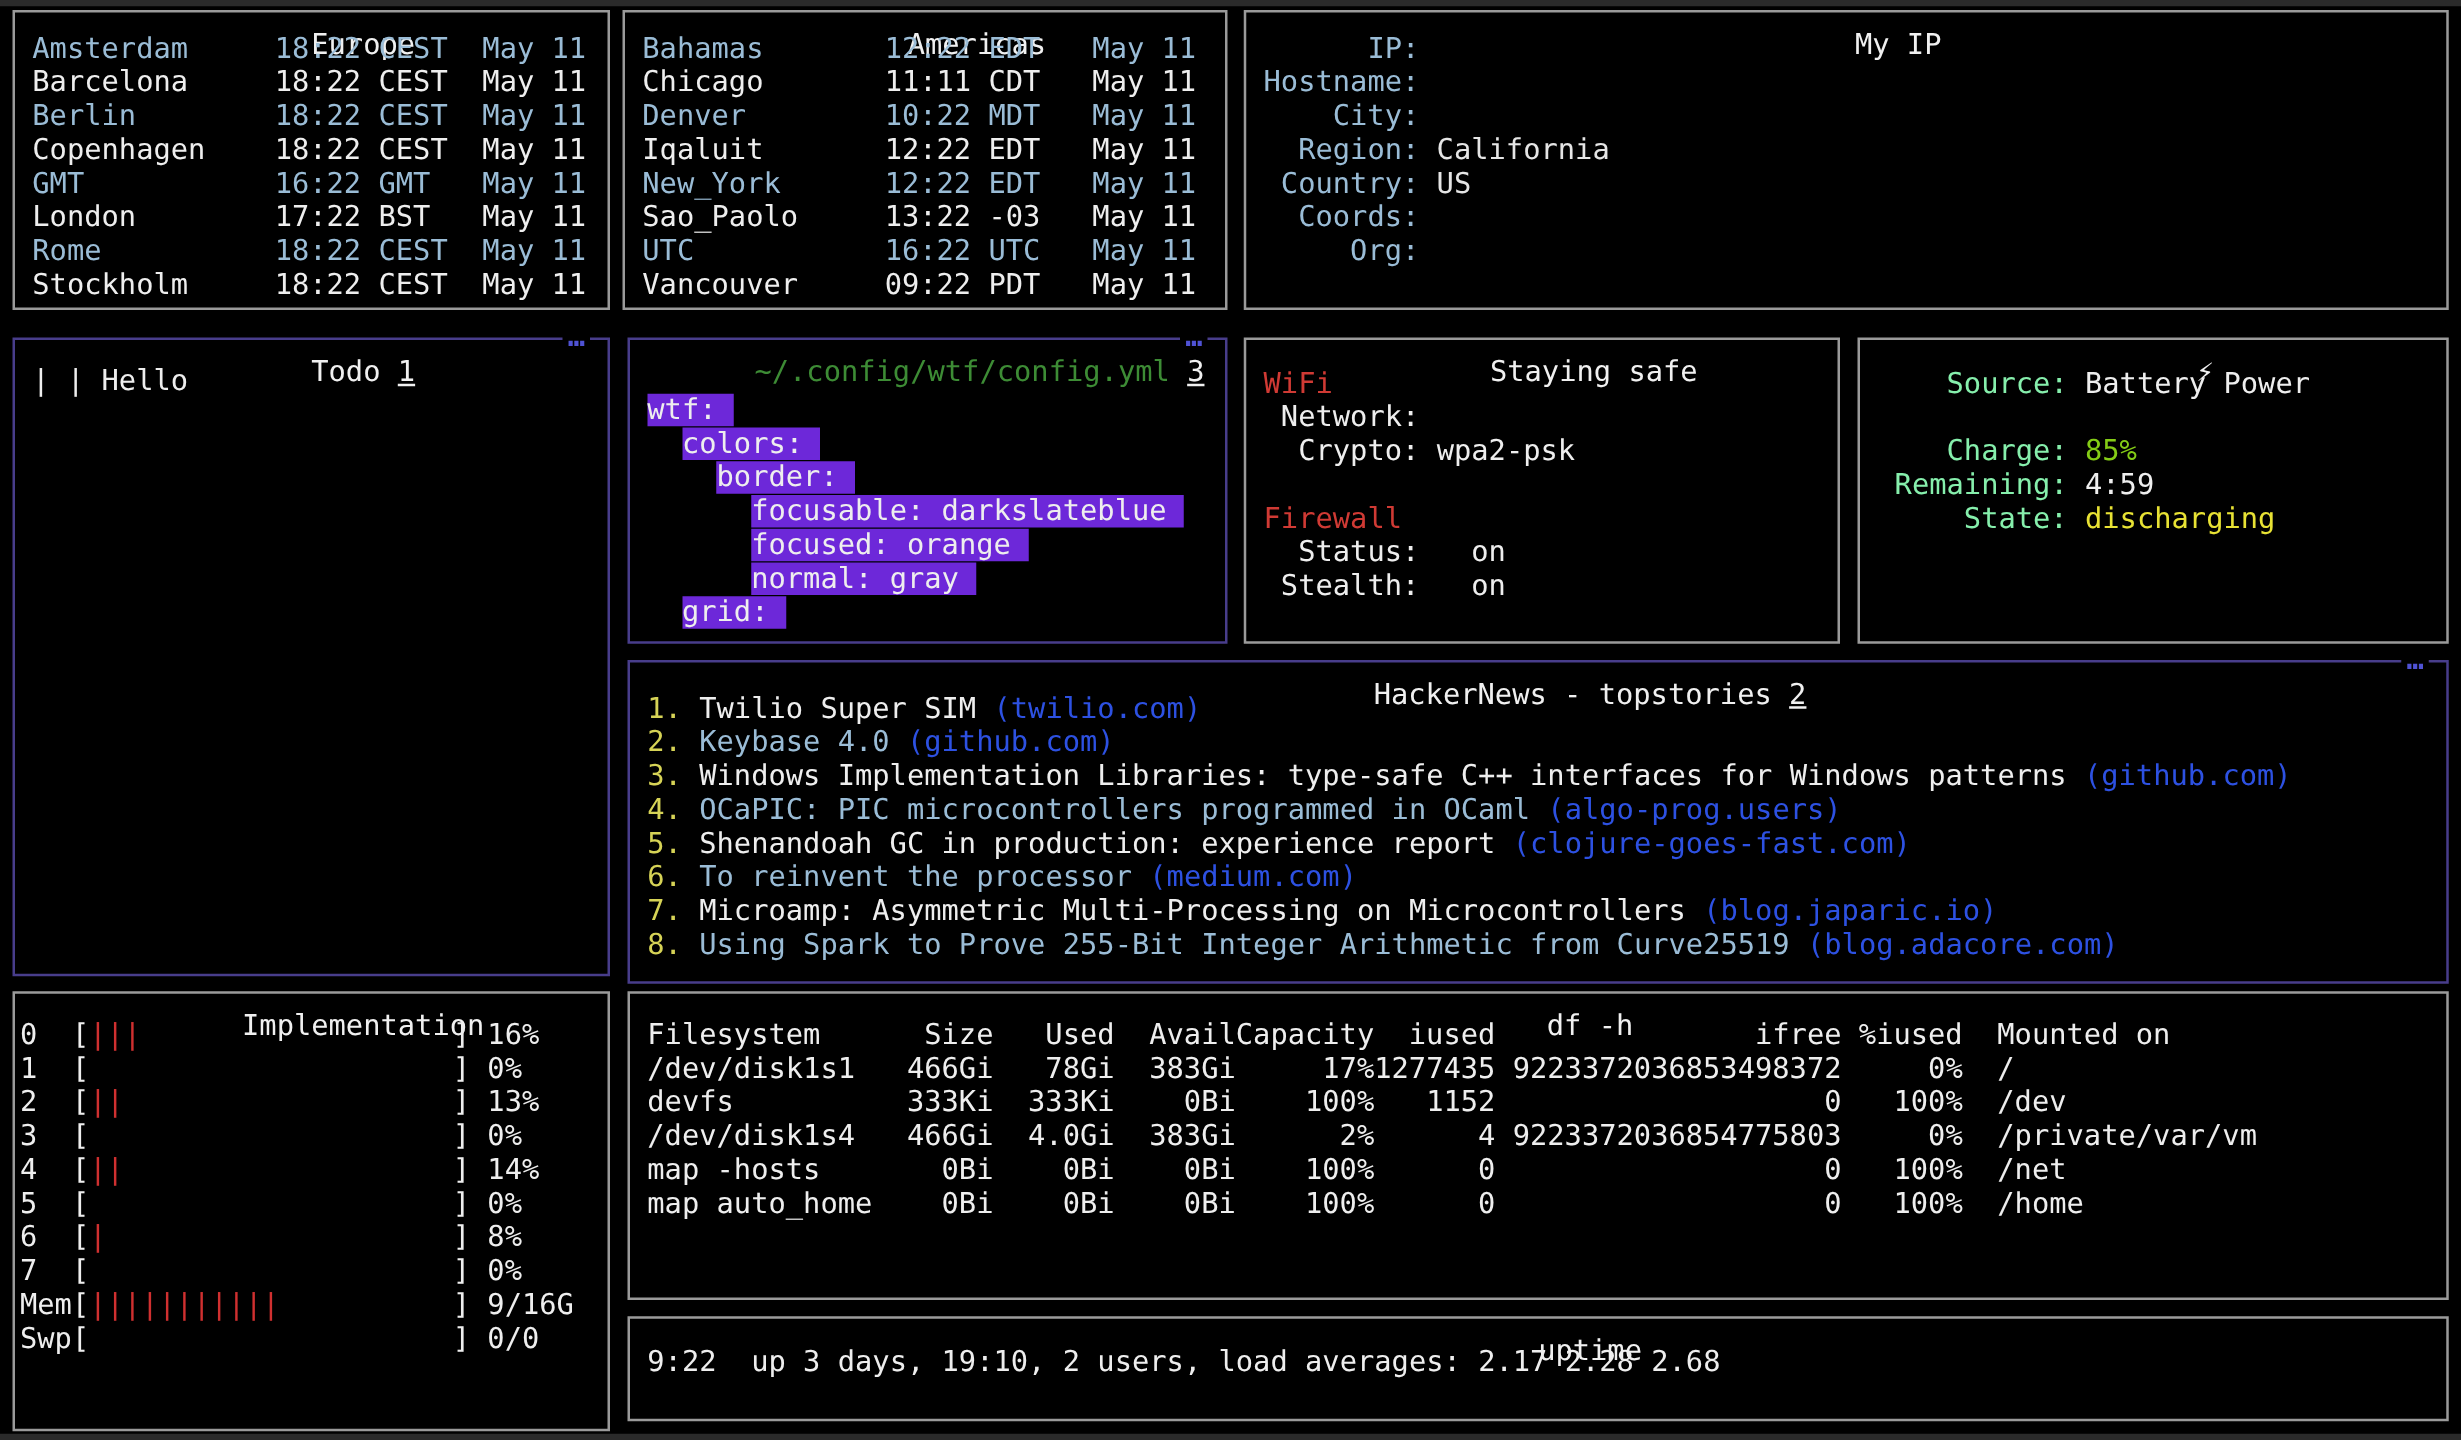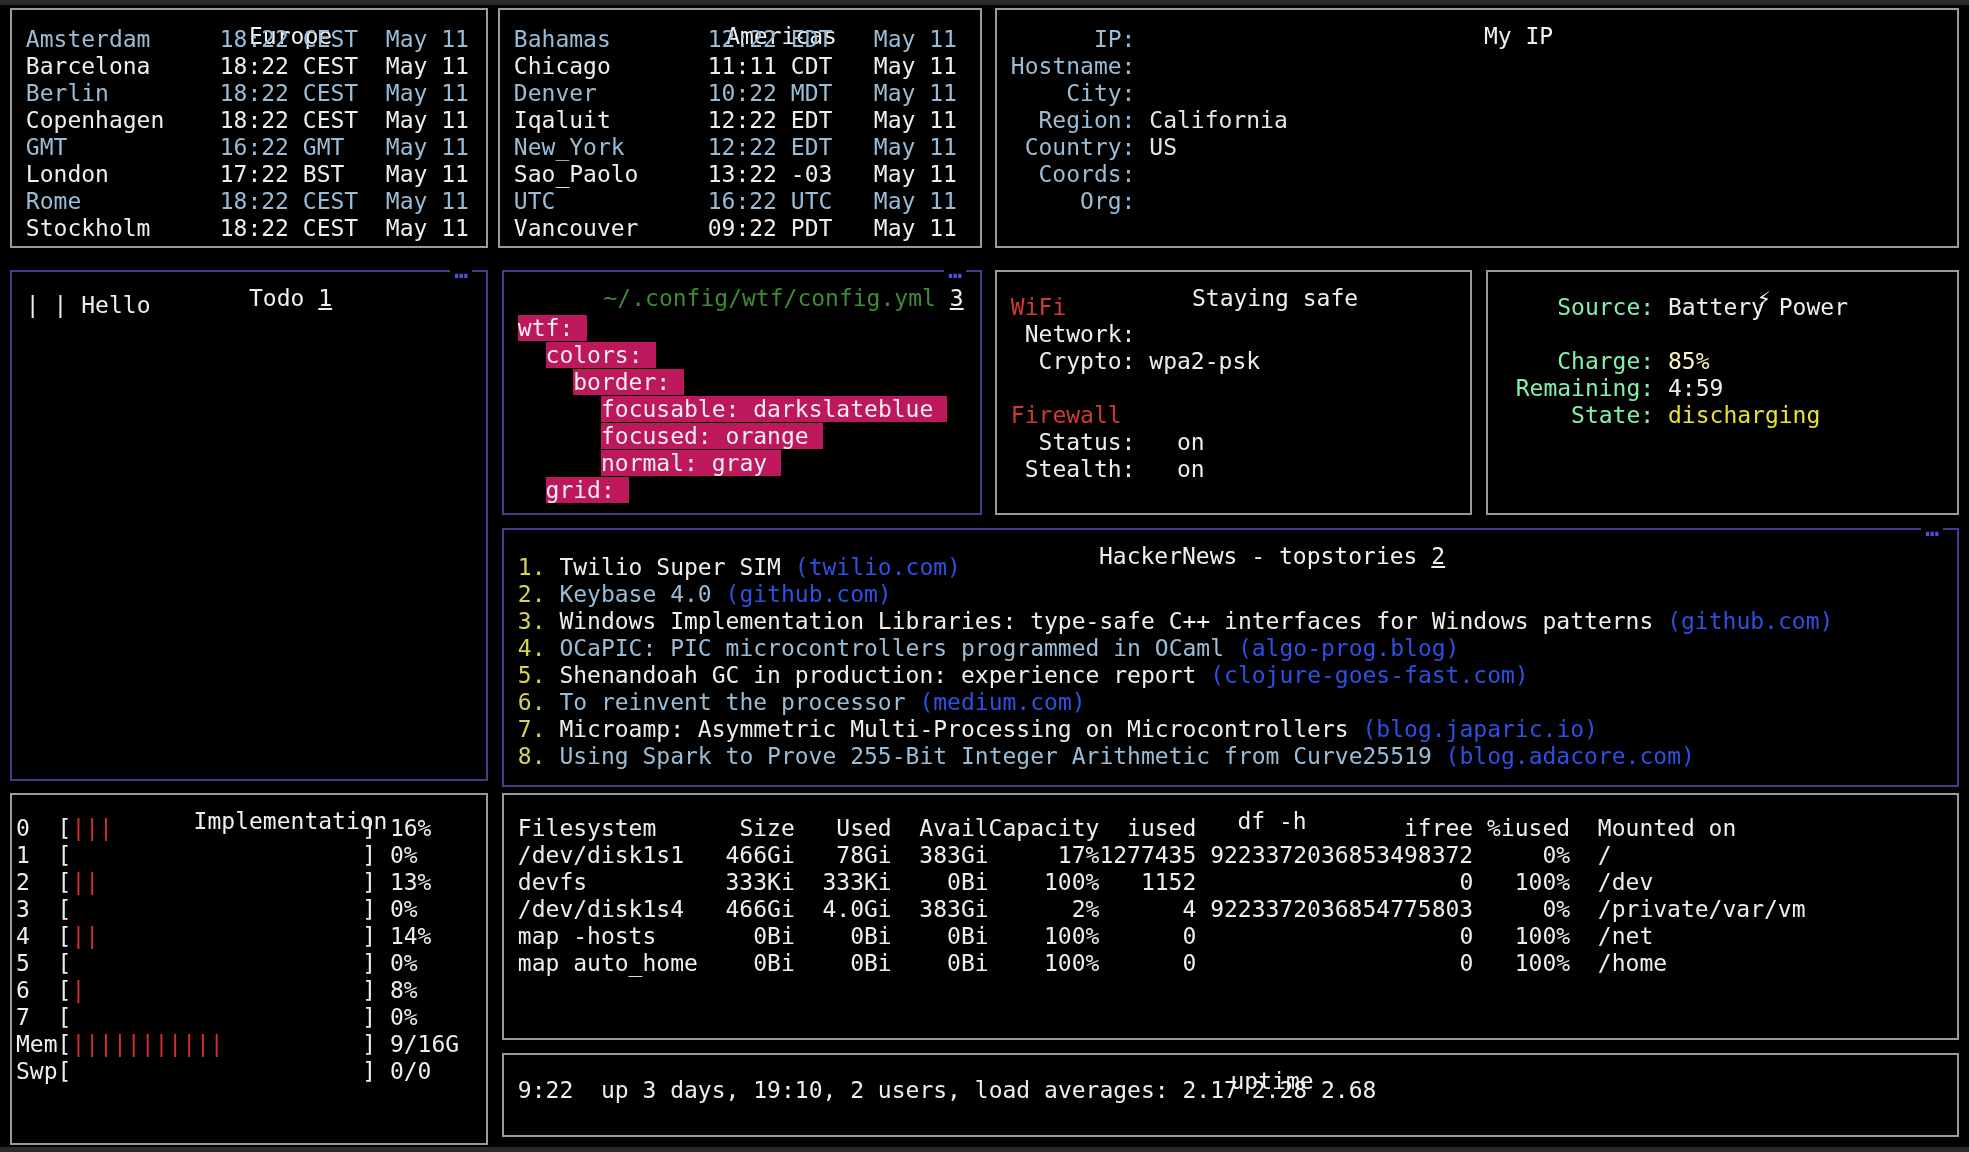--- a/index.html
+++ b/index.html
@@ -35,42 +35,42 @@
   }
   .bolt{color:#f5a81c;}
 
   .body{position:relative;}
   .row{height:27px;line-height:27px;white-space:pre;}
 
   
   .white{color:#eeeeee;}
   .blue{color:#9abcd6;}
   .red{color:#d03a34;}
-  .green{color:#fef9c3;}
+  .green{color:#84cc16;}
   .yellow{color:#e8e234;}
   .numyellow{color:#d6d356;}
 
   
   .clock-body{padding:16px 0 0 1ch;}
   .clock-row .city{display:inline-block;width:14ch;}
   .clock-row .time{display:inline-block;width:5ch;text-align:right;}
   .clock-row .tz{display:inline-block;width:5ch;margin-left:1ch;}
   .clock-row .date{display:inline-block;width:6ch;text-align:right;margin-left:1ch;}
 
   
   .ip-body{padding:16px 0 0 1ch;}
   .ip-row .lbl{display:inline-block;width:9ch;text-align:right;color:#9abcd6;}
   .ip-row .val{color:#e5e5e5;margin-left:1ch;}
 
   
   .todo-body{padding:20px 0 0 1ch;}
 
   
   .config-body{padding:43px 0 0 1ch;}
-  .hl{background:#be185d;padding-right:1ch;}
+  .hl{background:#6d28d9;padding-right:1ch;}
 
   
   .safe-body{padding:22px 0 0 1ch;}
 
   
   .bat-body{padding:22px 0 0 2ch;}
   .bat-row .lbl{display:inline-block;width:10ch;text-align:right;color:#86efac;}
   .bat-row .val{margin-left:1ch;}
 
   
@@ -265,21 +265,21 @@
     </div>
     <span class="ellipsis">…</span>
     <div class="body hn-body">
 
         <div class="row hn-row"><span class="num numyellow">1.</span><span class="title white">Twilio Super SIM</span><span class="domain">(twilio.com)</span></div>
 
         <div class="row hn-row"><span class="num numyellow">2.</span><span class="title blue">Keybase 4.0</span><span class="domain">(github.com)</span></div>
 
         <div class="row hn-row"><span class="num numyellow">3.</span><span class="title white">Windows Implementation Libraries: type-safe C++ interfaces for Windows patterns</span><span class="domain">(github.com)</span></div>
 
-        <div class="row hn-row"><span class="num numyellow">4.</span><span class="title blue">OCaPIC: PIC microcontrollers programmed in OCaml</span><span class="domain">(algo-prog.blog)</span></div>
+        <div class="row hn-row"><span class="num numyellow">4.</span><span class="title blue">OCaPIC: PIC microcontrollers programmed in OCaml</span><span class="domain">(algo-prog.users)</span></div>
 
         <div class="row hn-row"><span class="num numyellow">5.</span><span class="title white">Shenandoah GC in production: experience report</span><span class="domain">(clojure-goes-fast.com)</span></div>
 
         <div class="row hn-row"><span class="num numyellow">6.</span><span class="title blue">To reinvent the processor</span><span class="domain">(medium.com)</span></div>
 
         <div class="row hn-row"><span class="num numyellow">7.</span><span class="title white">Microamp: Asymmetric Multi-Processing on Microcontrollers</span><span class="domain">(blog.japaric.io)</span></div>
 
         <div class="row hn-row"><span class="num numyellow">8.</span><span class="title blue">Using Spark to Prove 255-Bit Integer Arithmetic from Curve25519</span><span class="domain">(blog.adacore.com)</span></div>
 
     </div>

